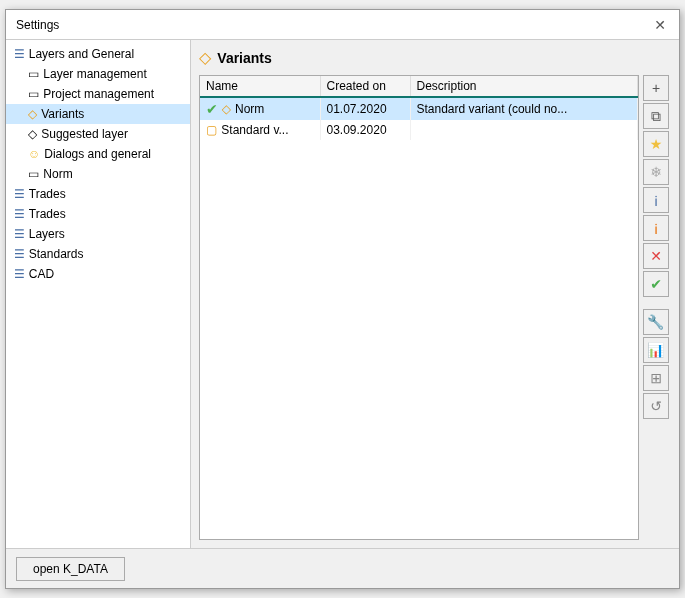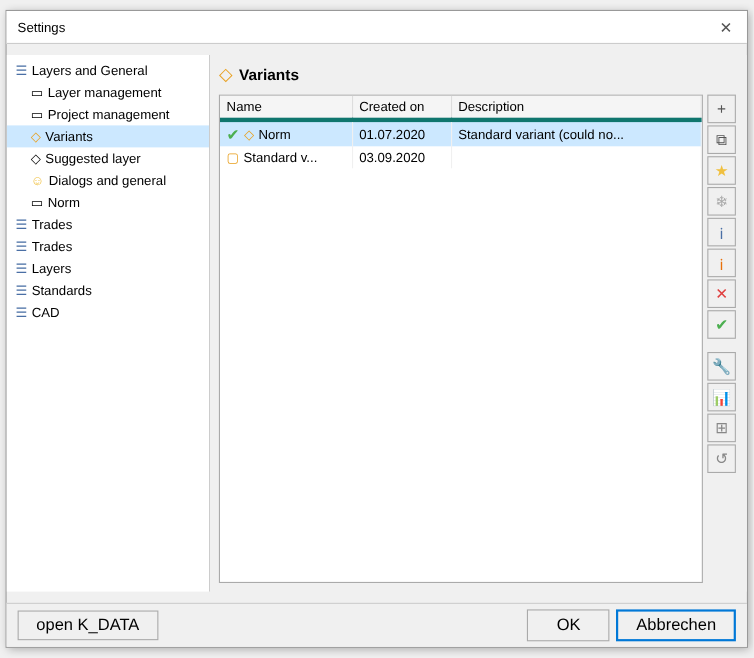--- a/index.html
+++ b/index.html
@@ -15,21 +15,20 @@
       overflow: hidden;
     }
     .dialog {
       width: 675px;
       height: 580px;
       background: #f0f0f0;
       border: 1px solid #999;
       box-shadow: 2px 2px 8px rgba(0,0,0,0.3);
       display: flex;
       flex-direction: column;
-      gap: 10px;
     }
     .title-bar {
       background: #fff;
       padding: 6px 10px;
       display: flex;
       align-items: center;
       justify-content: space-between;
       border-bottom: 1px solid #ccc;
       height: 30px;
     }
@@ -112,21 +111,21 @@
       background: #fff;
       border: 1px solid #aaa;
       overflow: auto;
     }
     .table {
       width: 100%;
       border-collapse: collapse;
     }
     .table thead tr {
       background: #f5f5f5;
-      border-bottom: 4px solid #0f766e;
+      border-bottom: 2px solid #0f766e;
       margin-top: 40px;
     }
     .table thead th {
       text-align: left;
       padding: 3px 6px;
       font-weight: normal;
       font-size: 12px;
       color: #000;
       border-right: 1px solid #ddd;
     }
@@ -180,21 +179,21 @@
     .footer-left {
       display: flex;
       gap: 6px;
     }
     .footer-right {
       display: flex;
       gap: 6px;
     }
     .footer-btn {
       padding: 4px 16px;
-      font-size: 15px;
+      font-size: 12px;
       cursor: pointer;
       background: #f0f0f0;
       border: 1px solid #aaa;
       min-width: 75px;
       text-align: center;
     }
     .footer-btn.primary {
       border: 2px solid #0078d7;
     }
 
@@ -361,18 +360,14 @@
             </button>
           </div>
       </div>
     </div>
   </div>
 
   <div class="footer">
     <div class="footer-left">
       <button class="footer-btn">open K_DATA</button>
     </div>
-    <div class="footer-right">
-      <button class="footer-btn">OK</button>
-      <button class="footer-btn primary">Abbrechen</button>
-    </div>
   </div>
 </div>
 
 </body></html>

